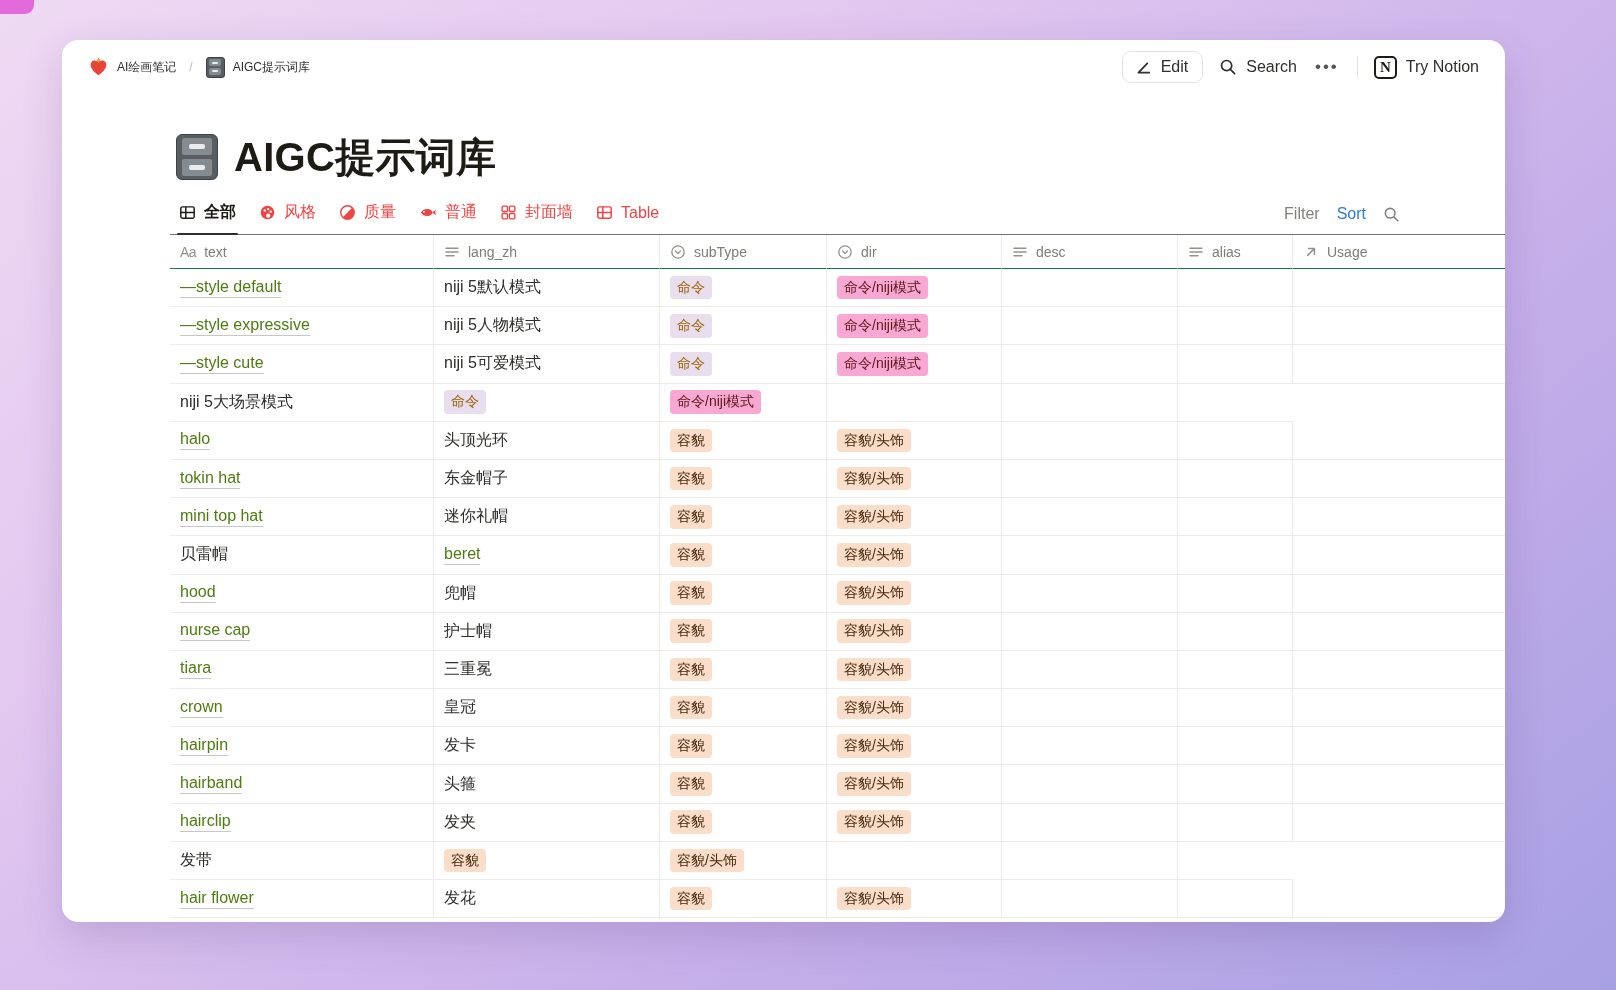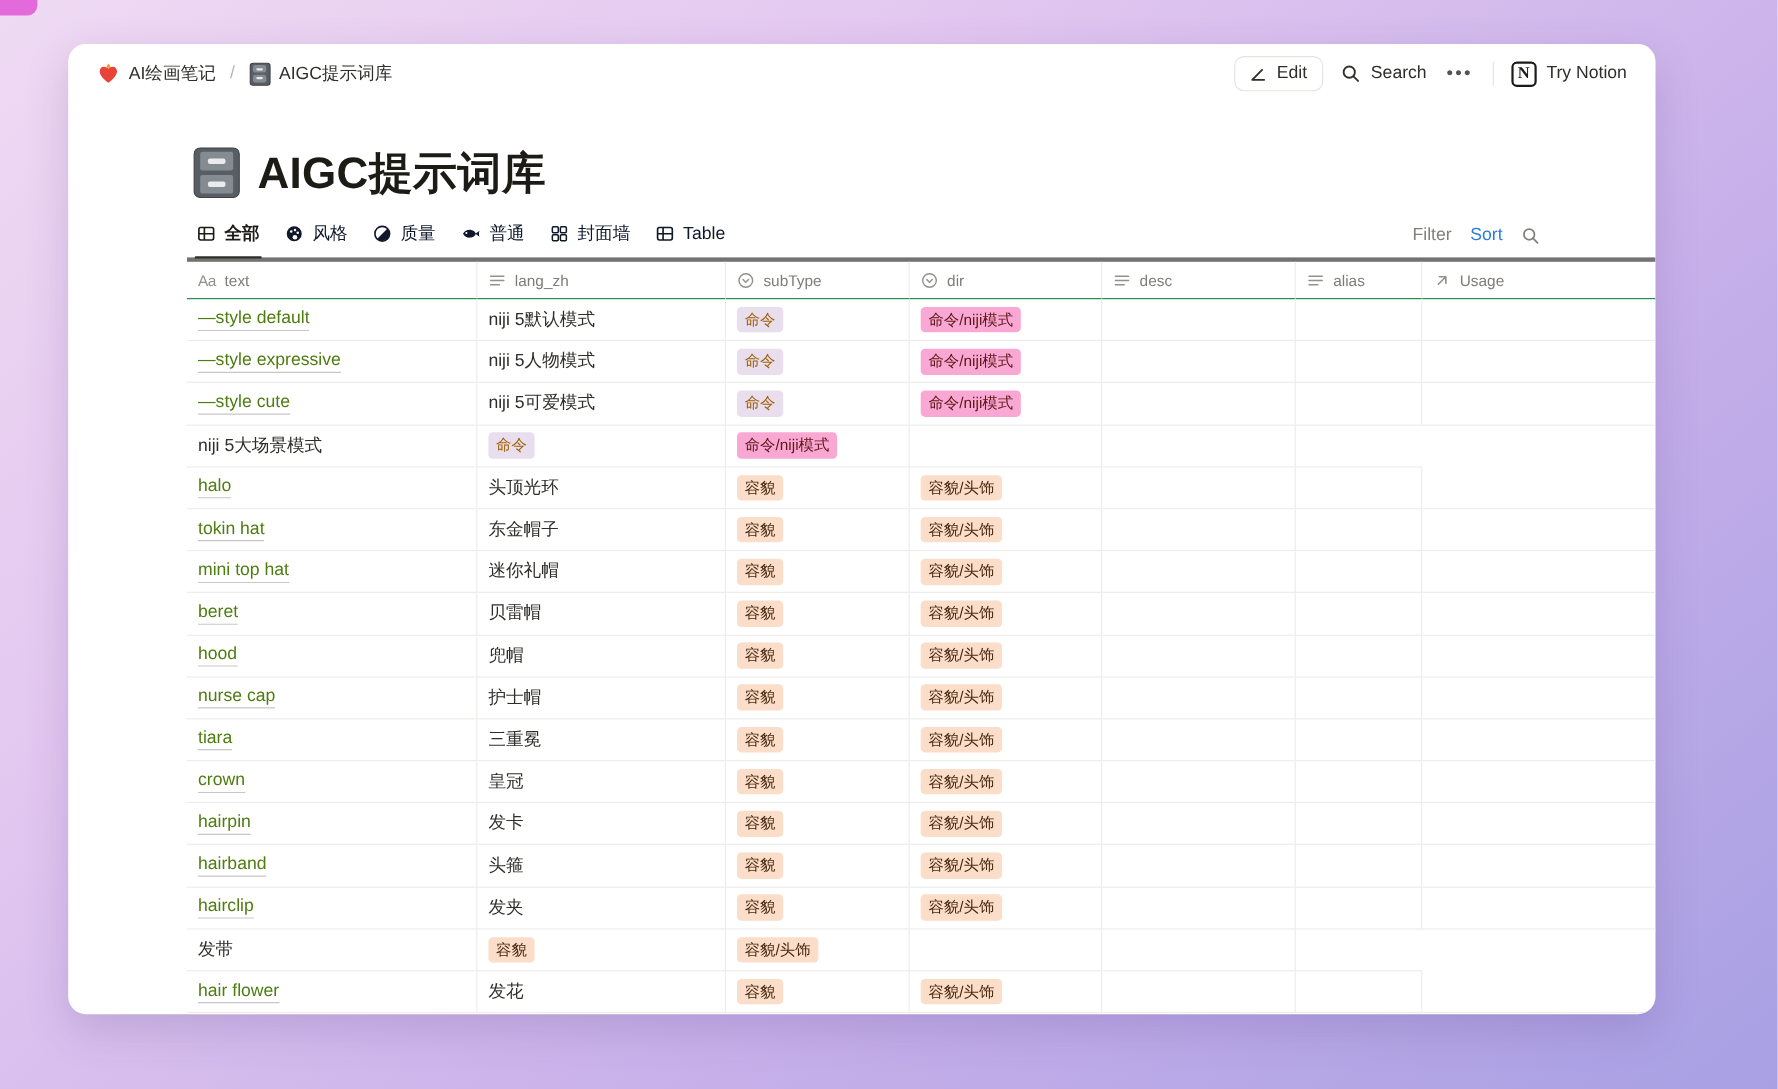--- a/index.html
+++ b/index.html
@@ -13,21 +13,21 @@
   .corner-accent{ position:absolute; top:0; left:0; width:34px; height:14px;
     background:#E156D6; border-radius:0 0 9px 0; opacity:.85; }
 
   .card{ position:absolute; left:62px; top:40px; width:1443px; height:882px;
     background:#fff; border-radius:16px; overflow:hidden;
     box-shadow:0 14px 40px rgba(84,62,130,.20); }
 
   
   .topbar{ display:flex; justify-content:space-between; align-items:center;
     padding:11px 26px 7px 22px; }
-  .breadcrumb{ display:flex; align-items:center; gap:9px; font-size:16px; }
+  .breadcrumb{ display:flex; align-items:center; gap:9px; font-size:12px; }
   .crumb{ display:flex; align-items:center; gap:8px; cursor:pointer; border-radius:6px; padding:3px 4px;}
   .crumb-sep{ color:#B8B6B2; }
   .topbar-right{ display:flex; align-items:center; gap:16px; font-size:16px; }
   .edit-btn{ display:flex; align-items:center; gap:9px; background:#fff;
     border:1px solid #E4E3E0; border-radius:9px; padding:6px 14px 6px 12px;
     font-size:16px; color:#2F2E2B; cursor:pointer; font-family:inherit;}
   .search-btn,.try-notion{ display:flex; align-items:center; gap:9px; cursor:pointer; }
   .more-btn{ color:#55534F; letter-spacing:2px; font-size:17px; cursor:pointer; padding:0 2px;}
   .tb-divider{ width:1px; height:22px; background:#E4E3E0; }
   .try-notion{ font-weight:500; }
@@ -47,24 +47,24 @@
     justify-content:center; border-radius:2px;}
   .cabinet .drawer::after{ content:""; width:52%; height:5px; background:#E9EBEC; border-radius:2px;}
   .cabinet.big{ width:42px; height:46px; border-radius:6px; }
   .cabinet.big .drawer{ height:17px; }
   .cabinet.small{ width:19px; height:21px; border-radius:3px; }
   .cabinet.small .drawer{ height:7px; }
   .cabinet.small .drawer::after{ height:2px; }
 
   
   .viewbar{ display:flex; justify-content:space-between; align-items:flex-end;
-    margin-top:8px; border-bottom:4px solid #737373; padding-right:105px; }
+    margin-top:8px; border-bottom:1px solid #737373; padding-right:105px; }
   .tabs{ display:flex; gap:5px; }
   .tab{ display:flex; align-items:center; gap:8px; padding:8px 9px 11px 9px;
-    font-size:16px; color:#0f172a; cursor:pointer; position:relative; white-space:nowrap; }
+    font-size:16px; color:#ef4444; cursor:pointer; position:relative; white-space:nowrap; }
   .tab.active{ color:#1D1B16; font-weight:600; }
   .tab.active::after{ content:""; position:absolute; left:7px; right:7px; bottom:-1px;
     height:2.5px; background:#2F2E2B; border-radius:2px; }
   .view-controls{ display:flex; align-items:center; gap:17px; font-size:16px;
     color:#82807B; padding-bottom:11px; }
   .sort-label{ color:#2B7CD9; }
 
   
   .db-table{ width:100%; }
   .thead,.tr{ display:grid; grid-template-columns:264px 226px 167px 175px 176px 115px 1fr; }
@@ -386,24 +386,24 @@
               <span class="tag tag-orange">容貌</span>
             </div>
             <div class="td">
               <span class="tag tag-orange">容貌/头饰</span>
             </div>
             <div class="td"></div>
             <div class="td"></div>
             <div class="td"></div>
           </div>
           <div class="tr">
+            <div class="td">贝雷帽</div>
             <div class="td title-cell">
               <span>beret</span>
             </div>
-            <div class="td">贝雷帽</div>
             <div class="td">
               <span class="tag tag-orange">容貌</span>
             </div>
             <div class="td">
               <span class="tag tag-orange">容貌/头饰</span>
             </div>
             <div class="td"></div>
             <div class="td"></div>
             <div class="td"></div>
           </div>

